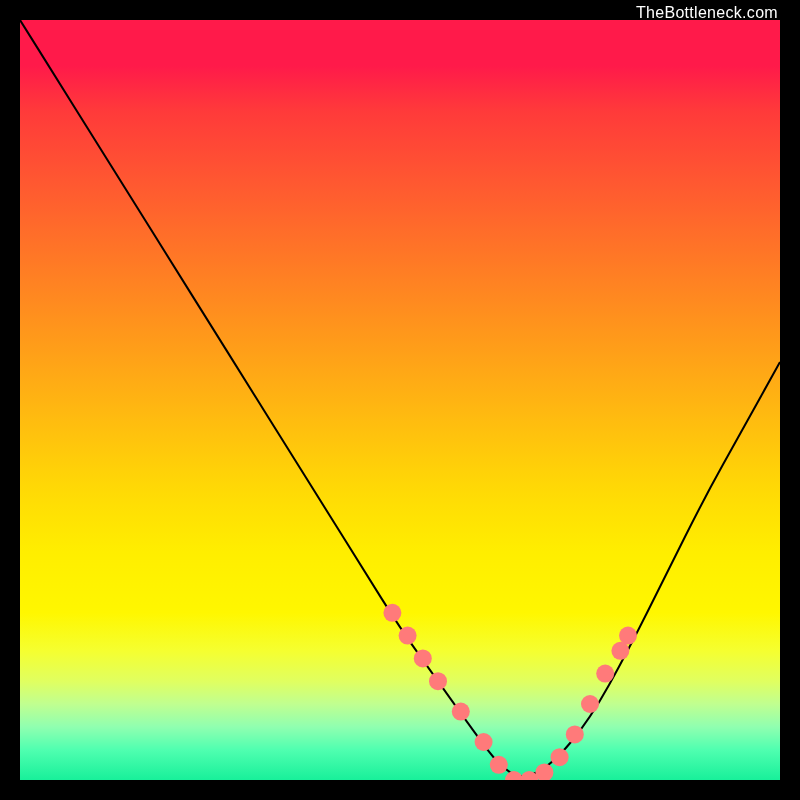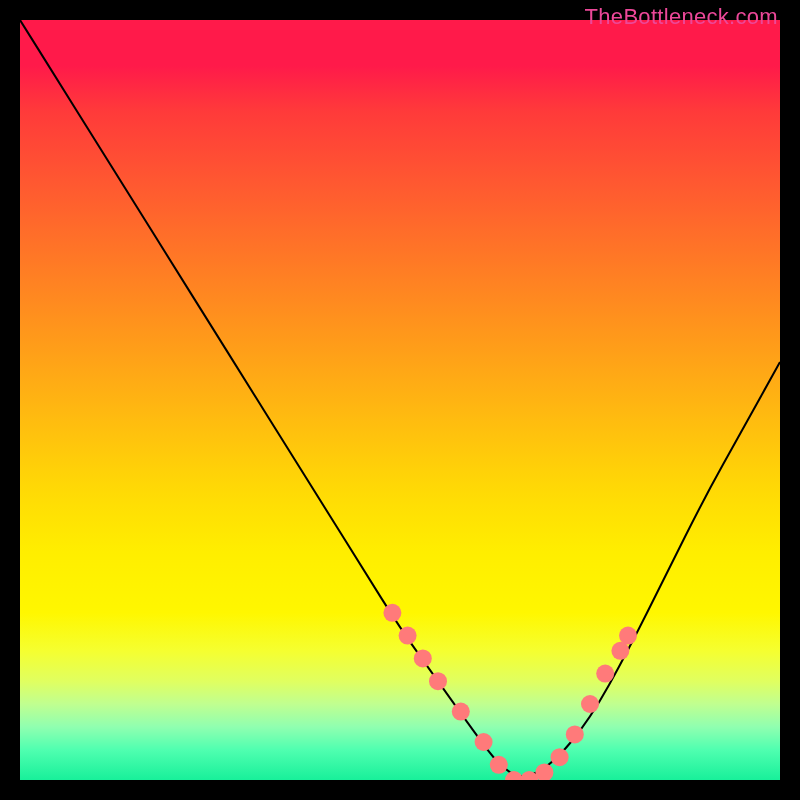--- a/index.html
+++ b/index.html
@@ -33,22 +33,22 @@
       #c0ff90 90%,
       #90ffb0 93%,
       #50ffb0 96%,
       #18f09a 100%
     );
   }
   .watermark {
     position: absolute;
     top: 4px;
     right: 22px;
-    color: #ec4899;
-    font-size: 22px;
+    color: #ffffff;
+    font-size: 16px;
     font-weight: 500;
     letter-spacing: 0.3px;
     z-index: 10;
     margin-left: 16px;
   }
   svg.curve {
     position: absolute;
     left: 20px;
     top: 20px;
     width: 760px;

